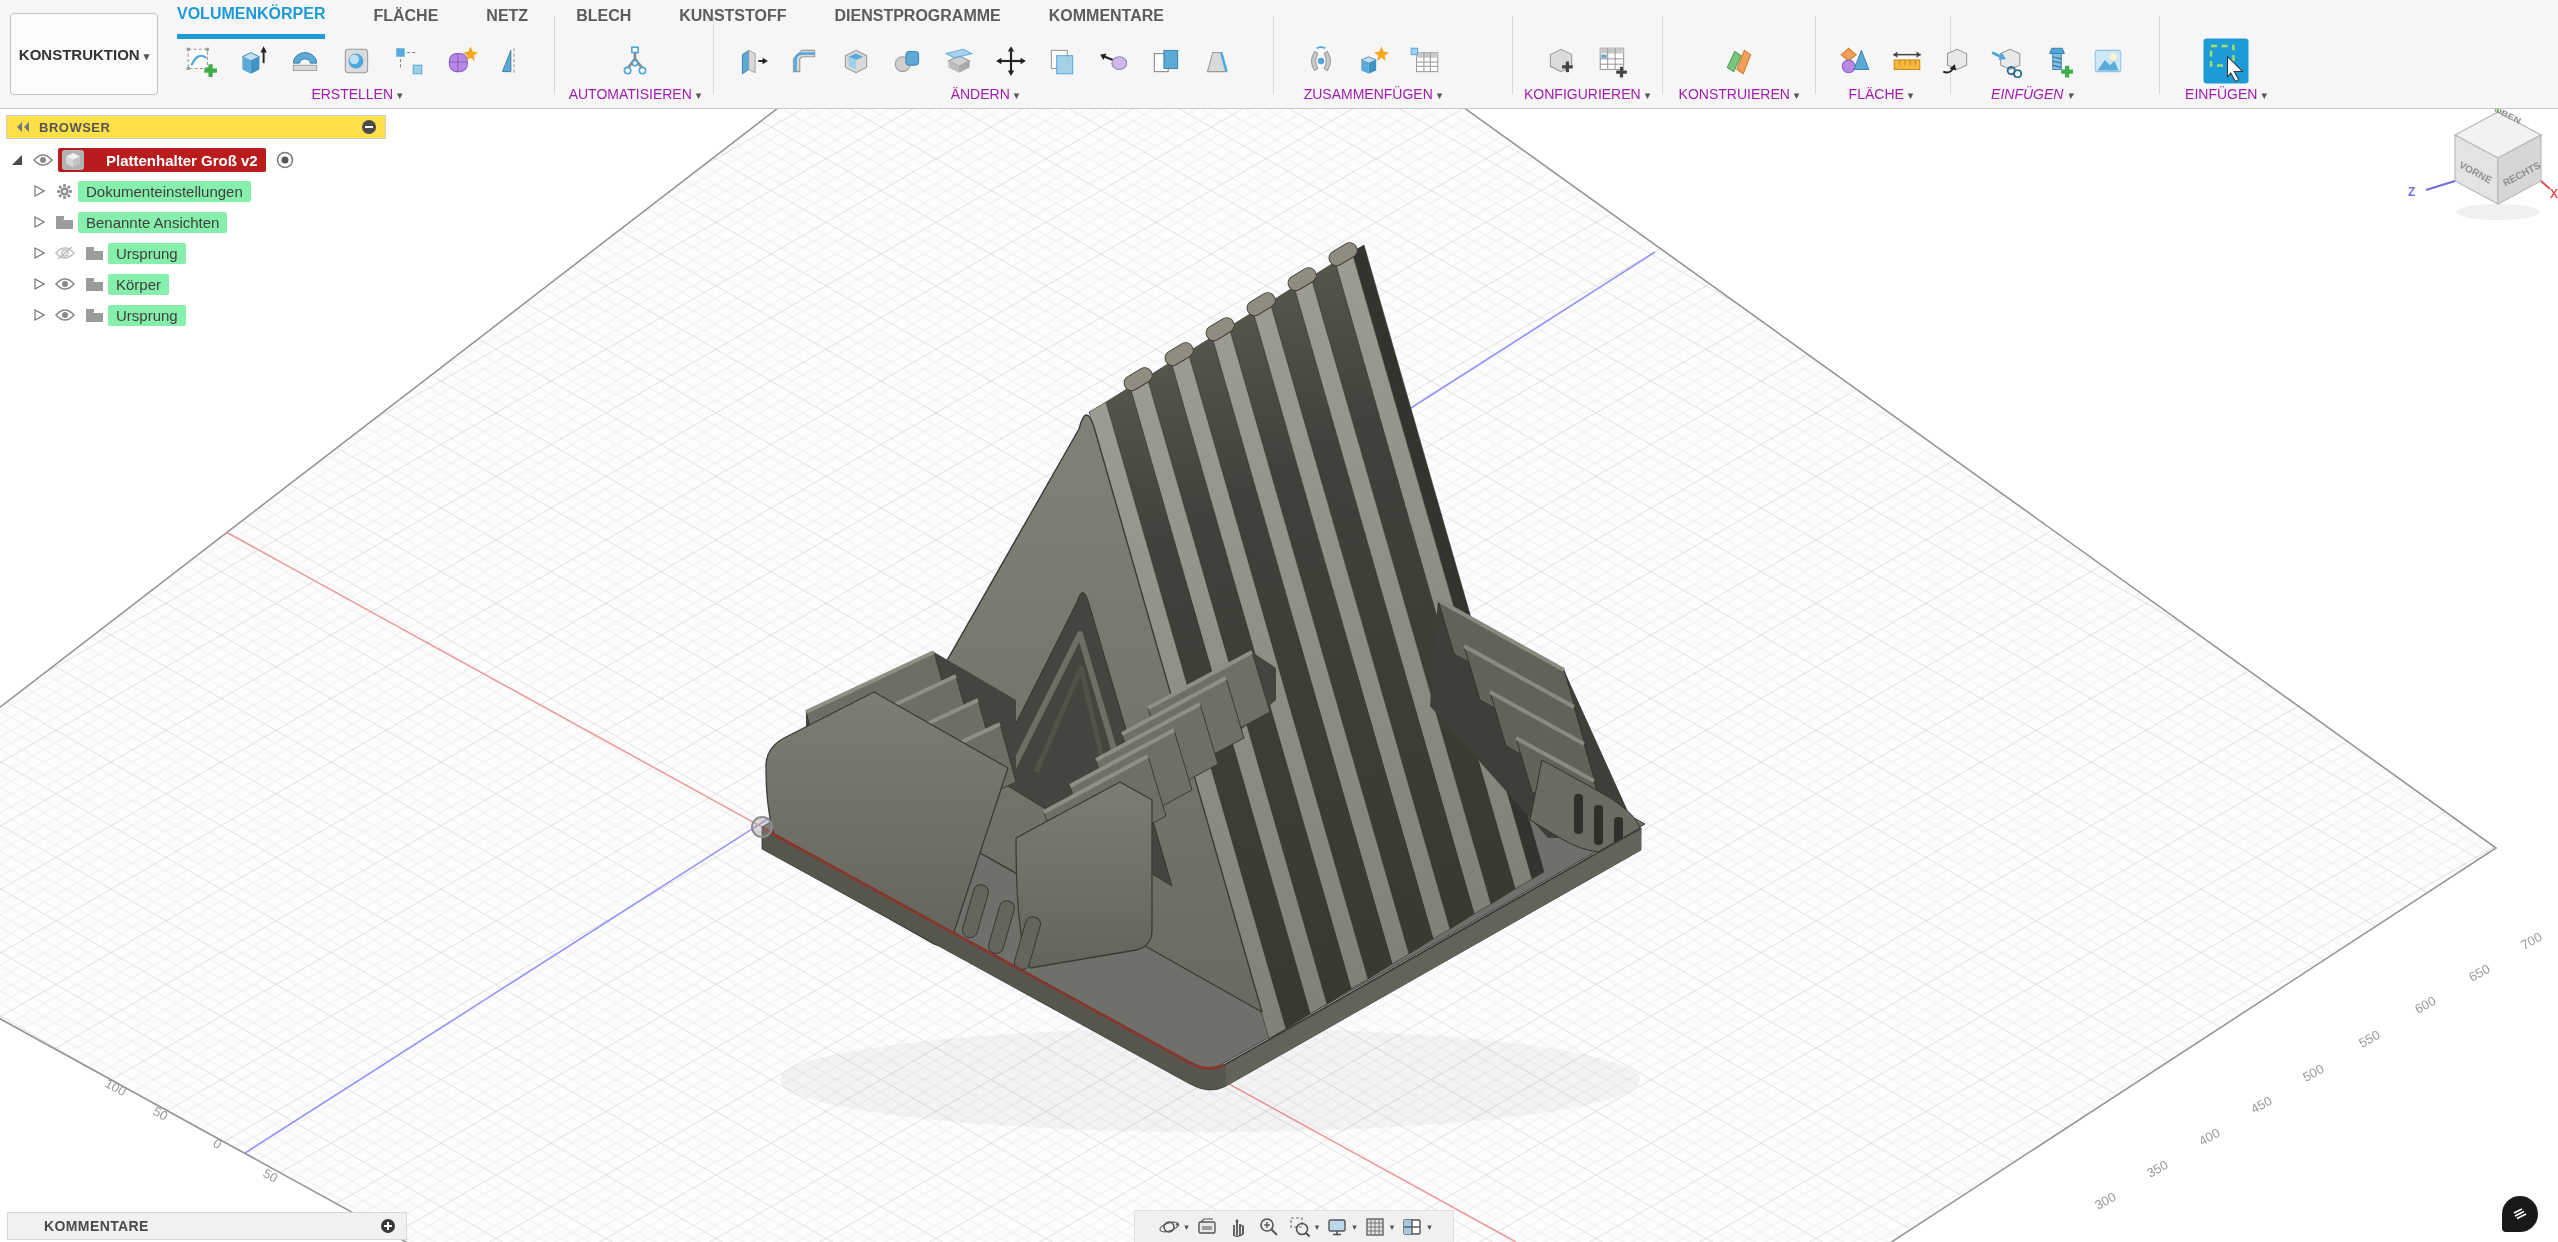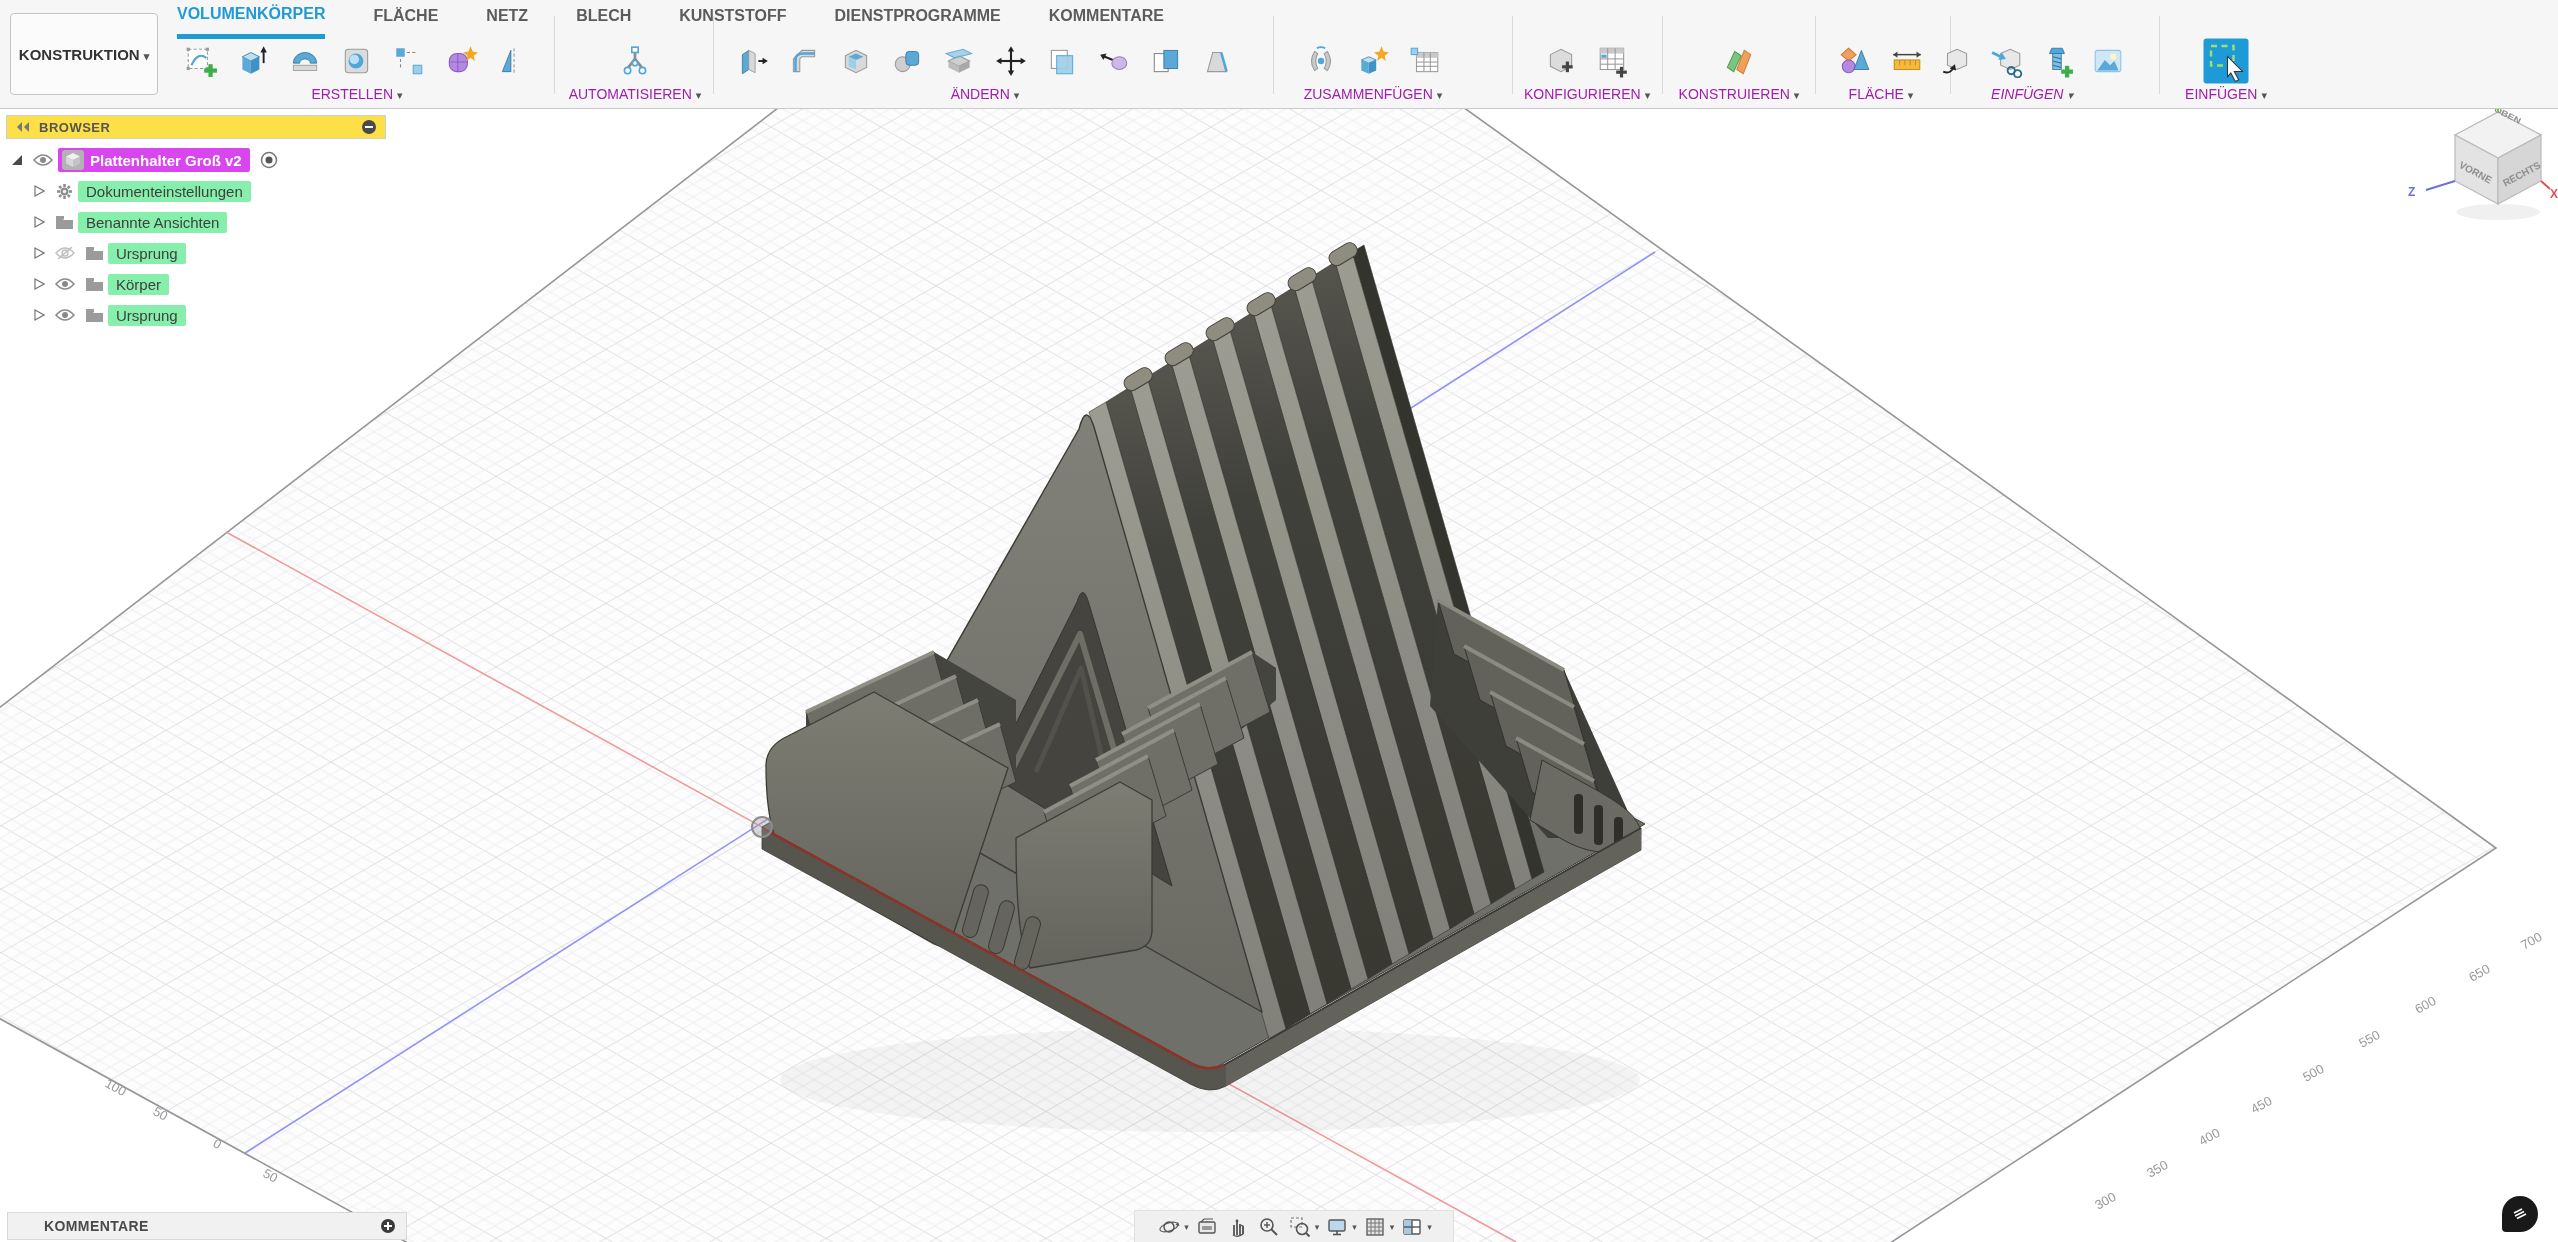--- a/index.html
+++ b/index.html
@@ -27,21 +27,21 @@
   .tsep{position:absolute;top:16px;height:78px;width:1px;background:#d8d8d8;}
 
   
   #browser-panel{position:absolute;left:6px;top:115px;width:380px;z-index:5;}
   #browser-header{height:22px;background:#fde047;border:1px solid #cfcfcf;display:flex;align-items:center;
         padding:0 8px;color:#555;font-size:13px;font-weight:bold;letter-spacing:.5px;}
   #browser-header .spacer{flex:1;}
   .tree{margin-top:8px;font-size:15px;color:#3f3f3f;}
   .trow{display:flex;align-items:center;height:26px;margin-bottom:5px;}
   .trow .lbl{background:#86efac;padding:2px 8px;border-radius:2px;white-space:nowrap;cursor:pointer;}
-  .trow.root .lbl{background:#d946ef;color:#fff;font-weight:bold;display:flex;align-items:center;gap:6px;padding:2px 8px 2px 4px;}
+  .trow.root .lbl{background:#b91c1c;color:#fff;font-weight:bold;display:flex;align-items:center;gap:22px;padding:2px 8px 2px 4px;}
   .exp{width:22px;display:flex;justify-content:center;cursor:pointer;}
   .eyec{width:30px;display:flex;justify-content:center;cursor:pointer;}
   .icn{width:28px;display:flex;justify-content:center;}
   .indent1{margin-left:22px;}
 
   
   #comments-panel{position:absolute;left:7px;top:1212px;width:378px;height:26px;background:#f1f1f1;
         border:1px solid #d8d8d8;display:flex;align-items:center;padding:0 10px;z-index:5;
         color:#4a4a4a;font-size:14px;font-weight:bold;letter-spacing:.4px;}
   #comments-panel .spacer{flex:1;}

